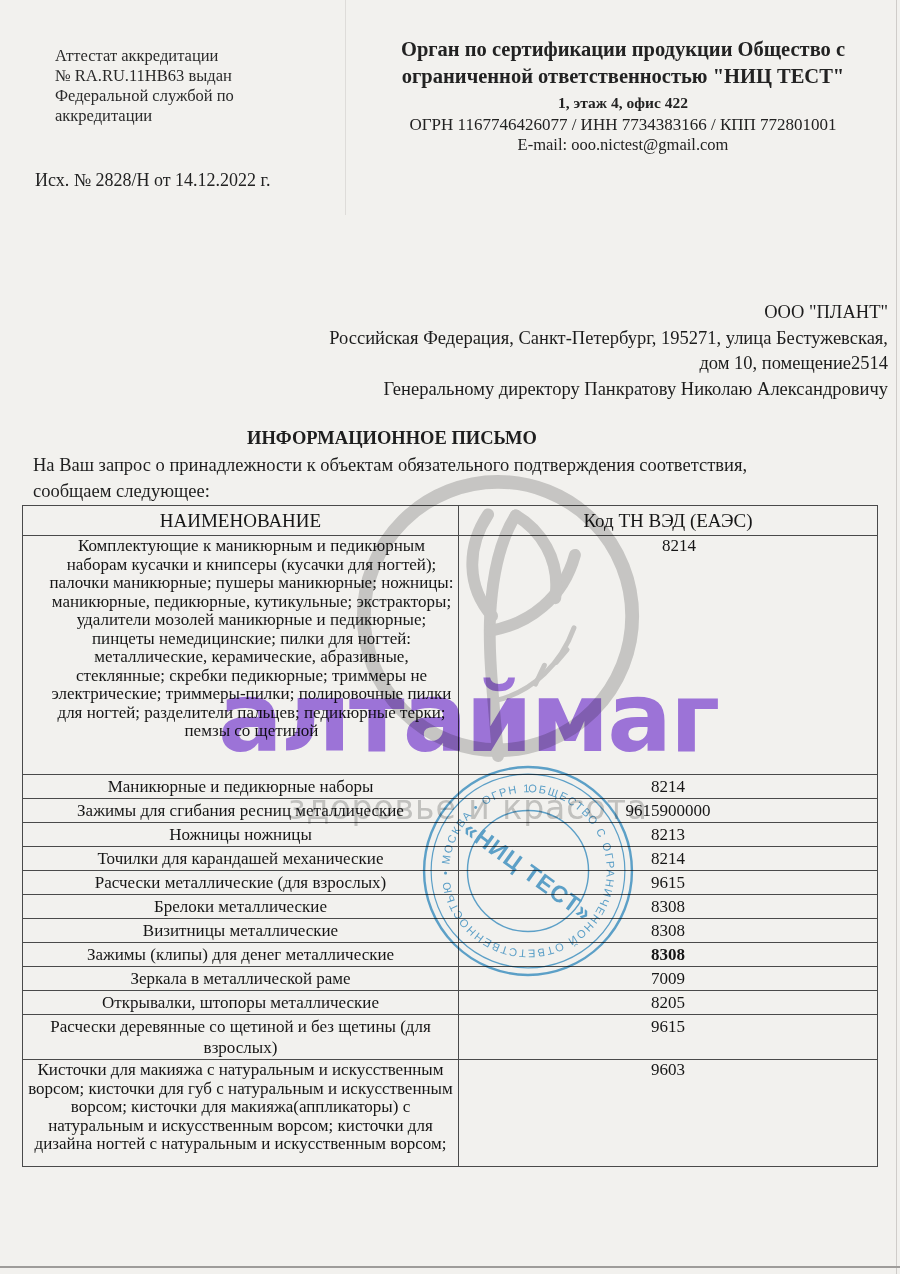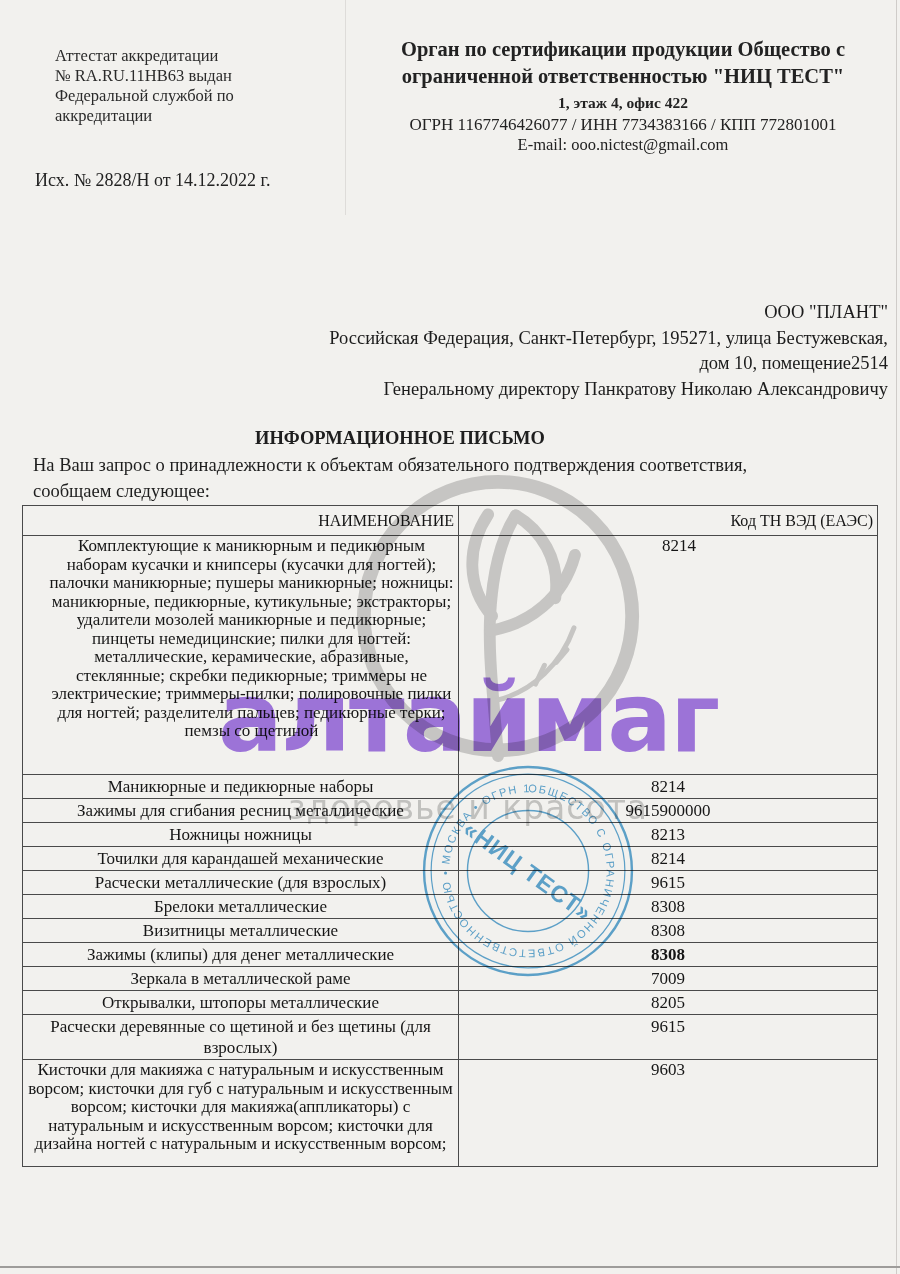--- a/index.html
+++ b/index.html
@@ -22,33 +22,33 @@
   .org .addr{font-weight:bold;font-size:15.5px;line-height:19px;margin-top:3px;}
   .org .reg{font-size:17px;line-height:21px;margin-top:2px;}
   .org .mail{font-size:16.5px;line-height:20px;}
   .outref{left:35px;top:170px;font-size:18px;color:#222;}
   
   .recipient{
     right:12px;top:300px;width:640px;text-align:right;
     font-size:18.5px;line-height:25.5px;color:#1c1c1c;
   }
   
-  .ltr-title{left:8px;top:428px;width:784px;text-align:center;font-weight:bold;font-size:18.5px;}
+  .ltr-title{left:0;top:428px;width:784px;text-align:center;font-weight:bold;font-size:18.5px;}
   .intro{left:33px;top:452px;width:840px;font-size:18.5px;line-height:26px;}
   
   table.tnved{
     position:absolute;left:22px;top:505px;width:855px;
     border-collapse:collapse;table-layout:fixed;
     font-size:17px;color:#161616;
   }
   table.tnved th, table.tnved td{
     border:1px solid #4a4a4a;padding:1px 4px;vertical-align:top;
     line-height:21px;
   }
-  table.tnved th{font-weight:normal;font-size:16px;height:27px;vertical-align:middle;text-align:right;}
+  table.tnved th{font-weight:normal;font-size:19px;height:27px;vertical-align:middle;}
   table.tnved col.c1{width:436px;}
   table.tnved col.c2{width:419px;}
   td.c-name{text-align:center;}
   td.c-code{text-align:center;}
   tr.tall td{line-height:18.5px;}
   tr.h-big td{height:236px;padding-left:26px;}
   tr.h-6 td{height:104px;}
   tr.h-2 td{height:42px;}
   td.bold{font-weight:bold;}
   

